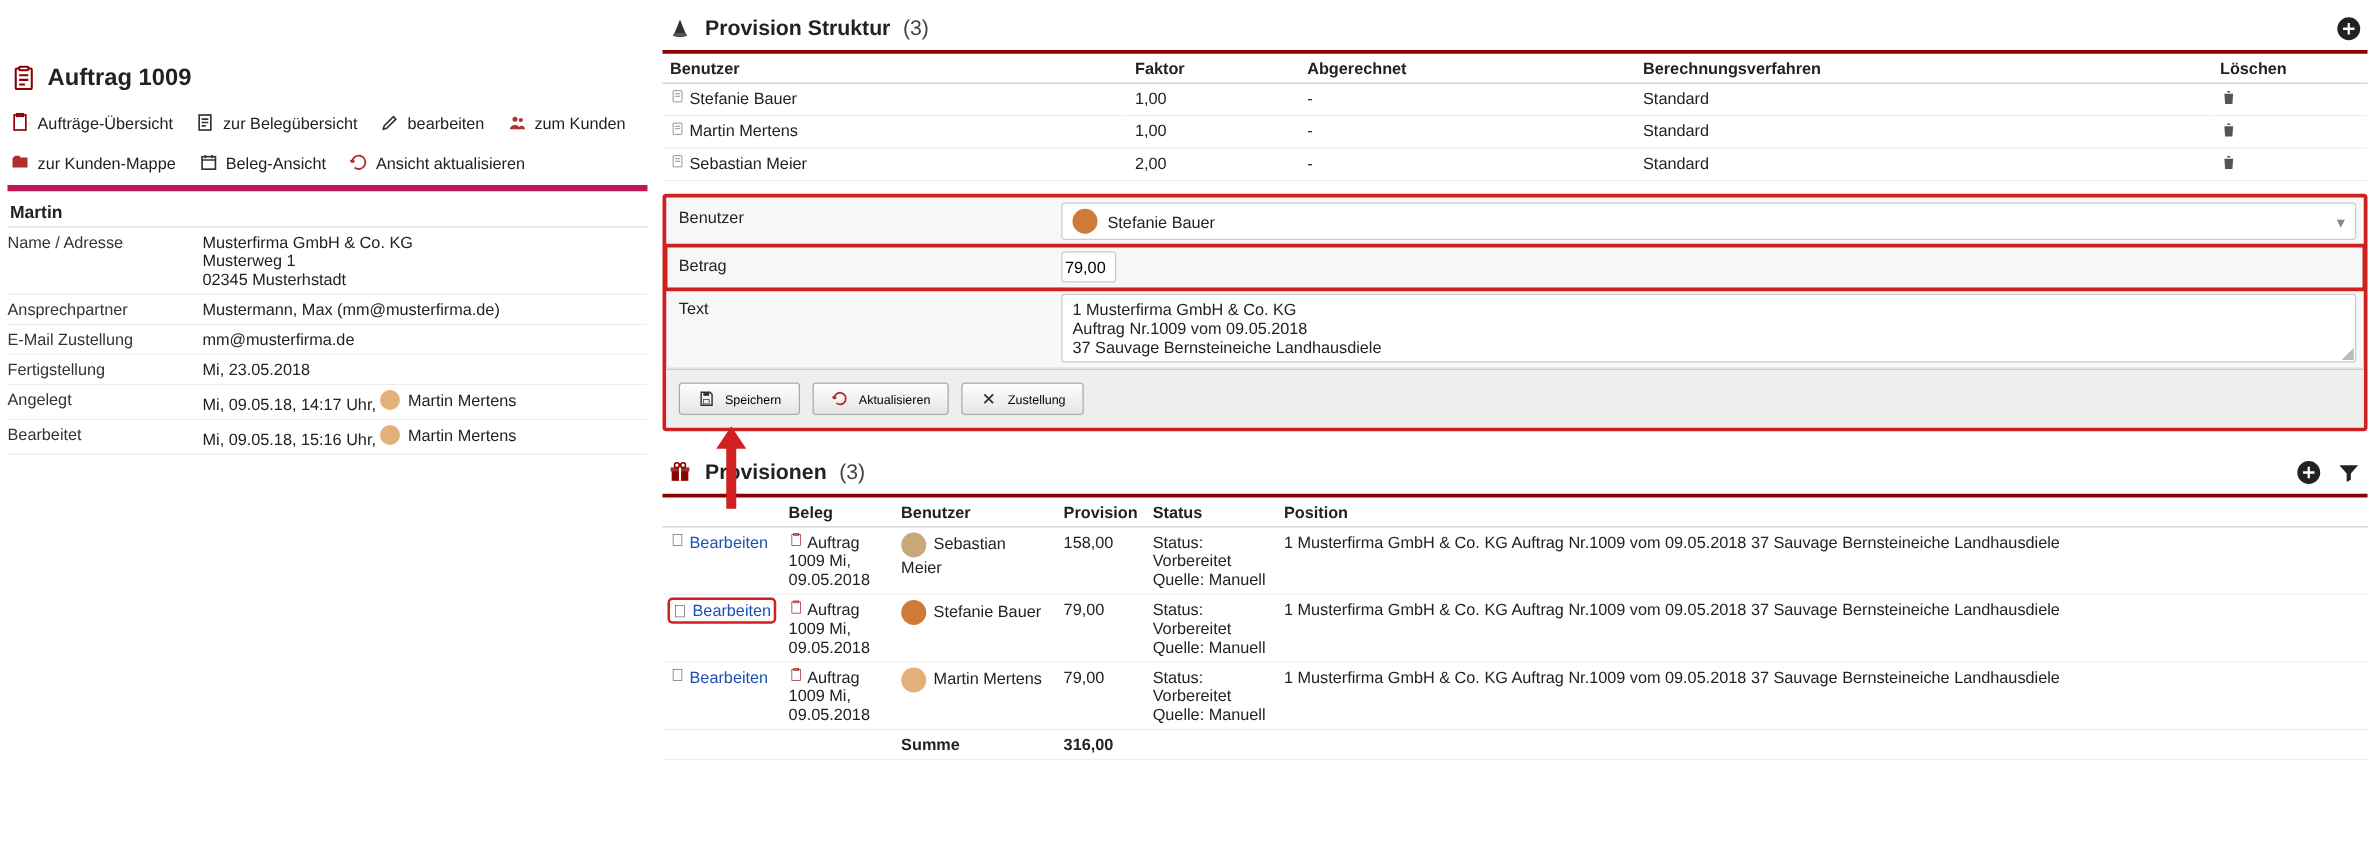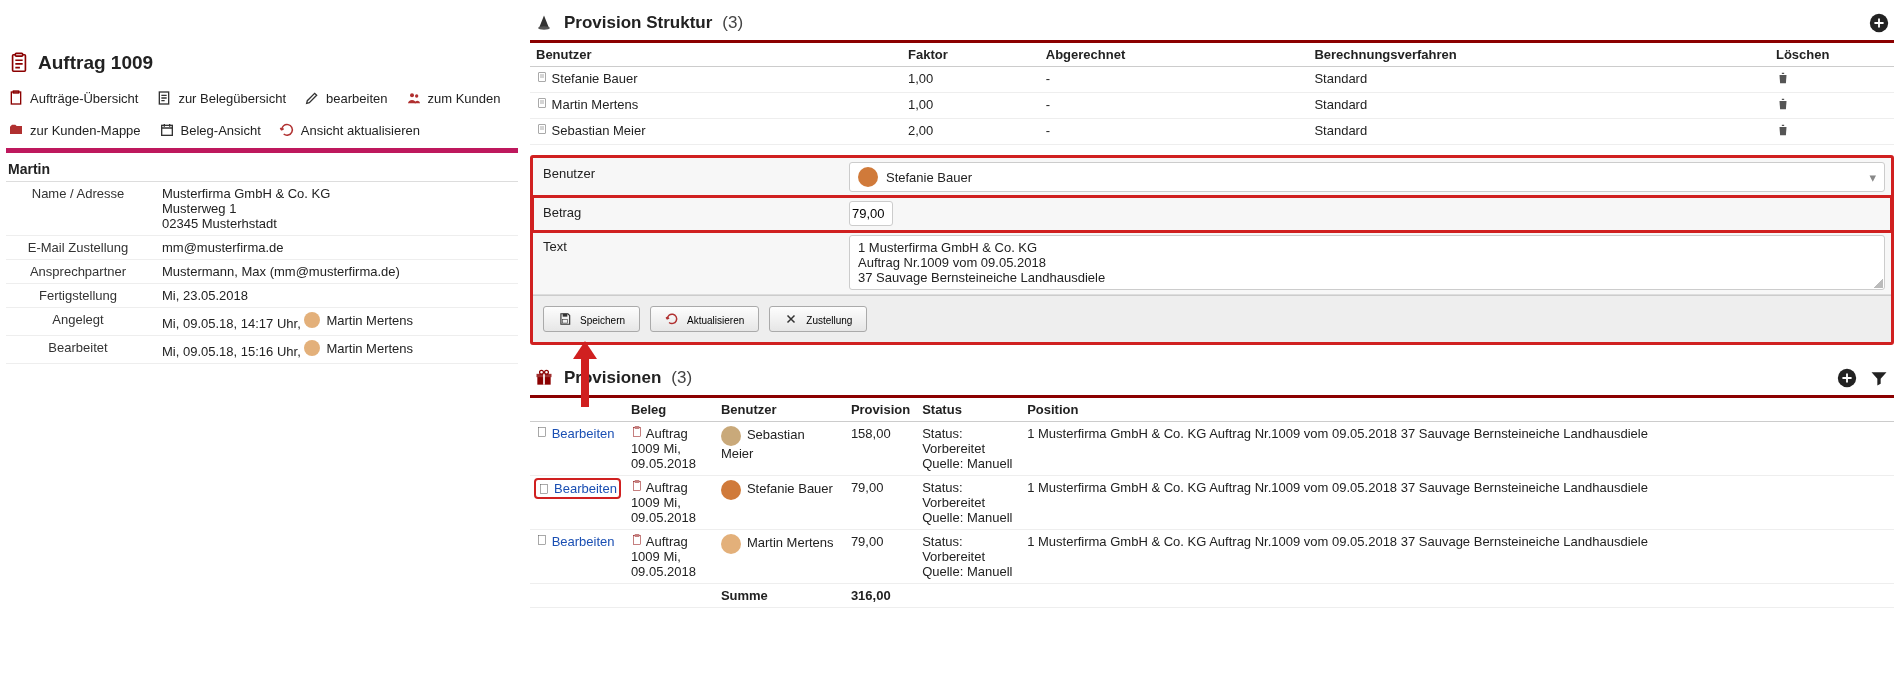--- a/index.html
+++ b/index.html
@@ -10,21 +10,21 @@
 
   .page-title { display: flex; align-items: center; gap: 8px; font-size: 19px; font-weight: bold; padding: 6px 2px 12px; margin-top: 38px; }
   .page-title svg { width: 22px; height: 22px; }
 
   .toolbar { display: flex; flex-wrap: wrap; gap: 16px 18px; padding: 4px 2px 10px; border-bottom: 5px solid #be185d; }
   .tool-link { display: flex; align-items: center; gap: 6px; color: #222; cursor: pointer; }
   .tool-link .ico { width: 16px; height: 16px; display: inline-flex; align-items: center; justify-content: center; }
 
   .section-heading { font-weight: bold; font-size: 14px; padding: 8px 2px 4px; border-bottom: 1px solid #ddd; }
   .kv-row { display: flex; border-bottom: 1px solid #eee; padding: 4px 0; }
-  .kv-label { width: 156px; text-align: center; padding-right: 12px; color: #333; }
+  .kv-label { width: 156px; text-align: left; padding-right: 12px; color: #333; }
   .kv-value { flex: 1; }
   .inline-user { display: inline-flex; align-items: center; gap: 6px; }
   .avatar-sm { width: 16px; height: 16px; border-radius: 50%; display: inline-block; }
 
   .panel-head { display: flex; align-items: center; gap: 10px; padding: 4px 4px 6px; border-bottom: 3px solid #8b0000; }
   .panel-head .title { font-size: 17px; font-weight: bold; }
   .panel-head .count { font-size: 17px; color: #444; }
   .panel-head .spacer { flex: 1; }
   .panel-head .add-btn, .panel-head .filter-btn { width: 22px; height: 22px; cursor: pointer; display:flex; align-items:center; justify-content:center; }
 
@@ -153,26 +153,26 @@
     </div>
 
     <div class="section-heading">Martin</div>
     <div class="kv-row">
         <div class="kv-label">Name / Adresse</div>
         <div class="kv-value" style="white-space:pre-line">Musterfirma GmbH &amp; Co. KG
 Musterweg 1
 02345 Musterhstadt</div>
       </div>
     <div class="kv-row">
+        <div class="kv-label">Ansprechpartner</div>
+        <div class="kv-value">Mustermann, Max (mm@musterfirma.de)</div>
+      </div>
+    <div class="kv-row">
         <div class="kv-label">E-Mail Zustellung</div>
         <div class="kv-value">mm@musterfirma.de</div>
-      </div>
-    <div class="kv-row">
-        <div class="kv-label">Ansprechpartner</div>
-        <div class="kv-value">Mustermann, Max (mm@musterfirma.de)</div>
       </div>
 
     <div class="kv-row">
         <div class="kv-label">Fertigstellung</div>
         <div class="kv-value">Mi, 23.05.2018</div>
       </div>
     <div class="kv-row">
         <div class="kv-label">Angelegt</div>
         <div class="kv-value"><span>Mi, 09.05.18, 14:17 Uhr,</span> <span class="inline-user">
             <span class="avatar-sm" style="background:#e3b07a"></span>

